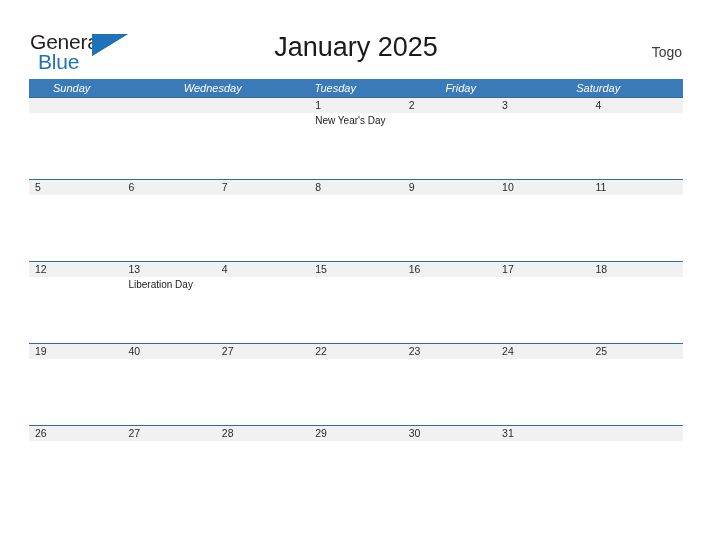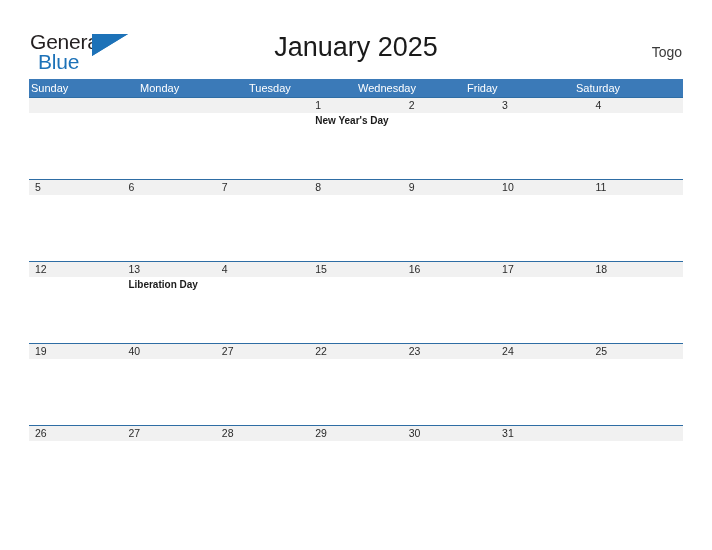--- a/index.html
+++ b/index.html
@@ -90,24 +90,25 @@
   .dow-row {
     display: flex;
     background: #3b7ab8;
     height: 18px;
   }
   .dow-cell {
     flex: 1 1 0;
     color: #ffffff;
     font-size: 11px;
     line-height: 18px;
-    padding-left: 2px;
+    padding-left: 24px;
     box-sizing: border-box;
     white-space: nowrap;
     overflow: hidden;
+    font-style: italic;
   }
   .week {
     border-top: 1px solid #2e6da4;
   }
   .week:first-of-type {
     border-top: none;
   }
   .week-dates {
     display: flex;
     background: #f1f1f1;
@@ -123,21 +124,20 @@
     font-size: 10.5px;
     line-height: 15px;
     color: #2a2a2a;
     padding-left: 6px;
     box-sizing: border-box;
   }
   .event-cell {
     flex: 1 1 0;
     padding: 2px 4px 8px 6px;
     box-sizing: border-box;
-    font-weight: bold;
   }
   .event-text {
     font-size: 10px;
     line-height: 12px;
     color: #1a1a1a;
     display: block;
   }
 </style>
 </head>
 <body>
@@ -158,23 +158,22 @@
     </div>
 
     <div class="cal-title">January 2025</div>
     <div class="country">Togo</div>
   </div>
 
   <div class="calendar">
 
     <div class="dow-row">
       <div class="dow-cell">Sunday</div>
-      <div class="dow-cell">Monday</div>
+      <div class="dow-cell">Wednesday</div>
       <div class="dow-cell">Tuesday</div>
-      <div class="dow-cell">Wednesday</div>
       <div class="dow-cell">Friday</div>
       <div class="dow-cell">Saturday</div>
     </div>
 
     <div class="week">
       <div class="week-dates">
         <div class="date-cell"></div>
         <div class="date-cell"></div>
         <div class="date-cell"></div>
         <div class="date-cell">1</div>

